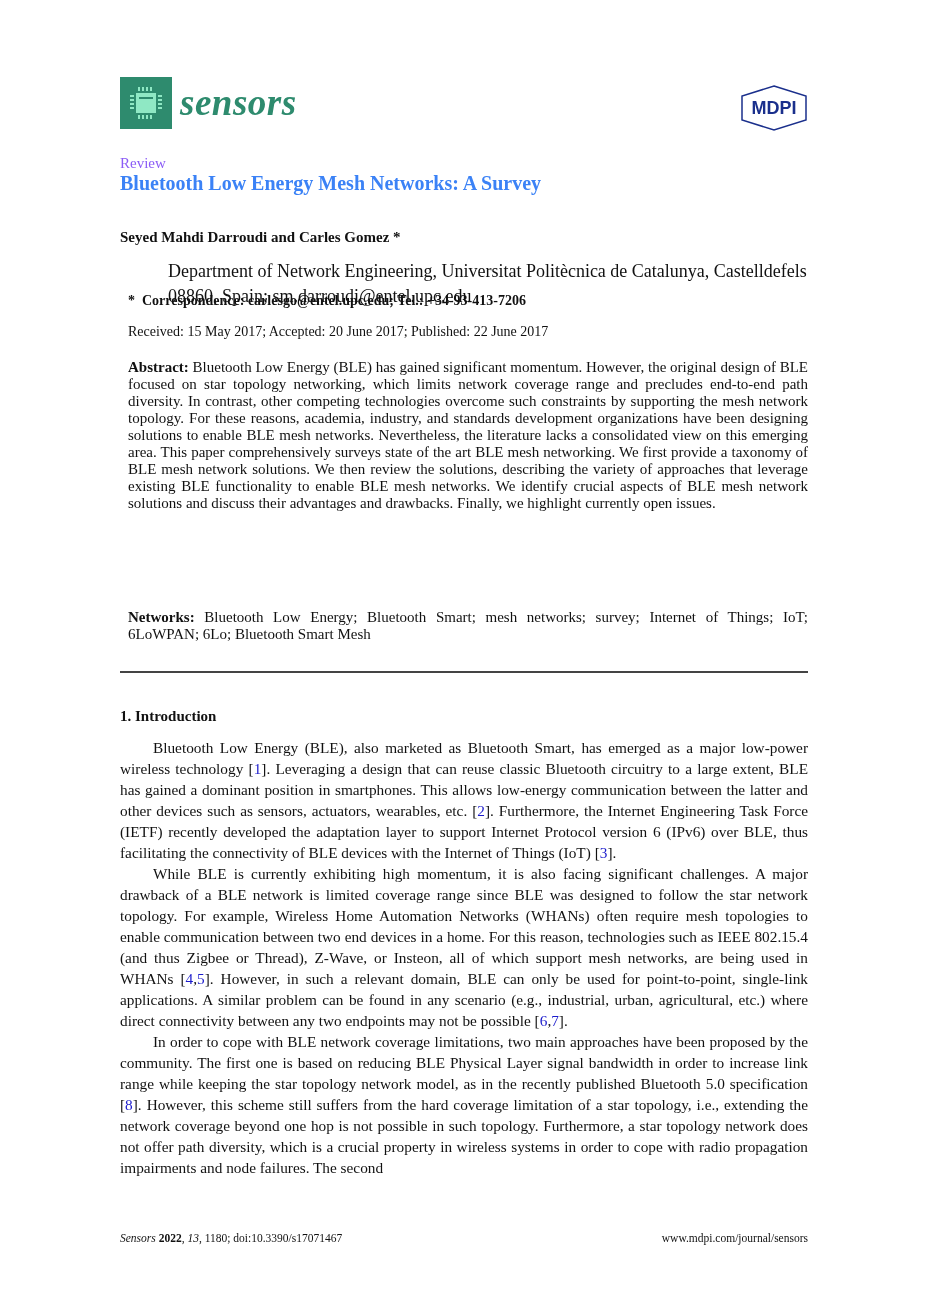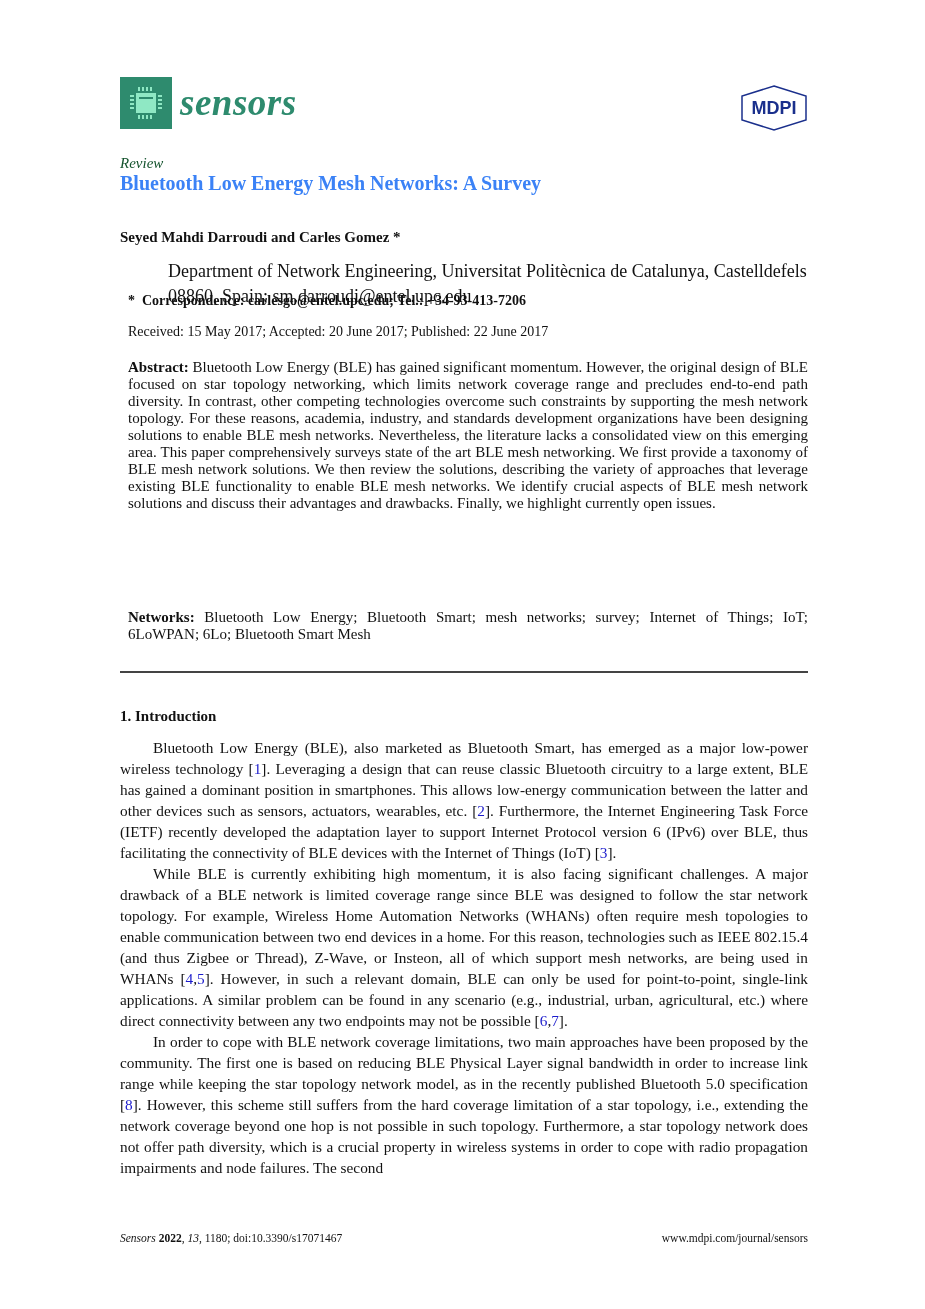--- a/index.html
+++ b/index.html
@@ -5,21 +5,21 @@
   html, body { margin: 0; padding: 0; background: #ffffff; }
   body { width: 925px; height: 1309px; position: relative; overflow: hidden;
          font-family: "Liberation Serif", "DejaVu Serif", serif; color: #111; }
   .abs { position: absolute; }
   
   .logo-box { left: 120px; top: 77px; width: 52px; height: 52px; background: #2e8b6e; }
   .logo-box svg { display: block; }
   .journal-name { left: 180px; top: 78px; font-size: 37px; font-style: italic; font-weight: bold;
                   color: #2e8b6e; letter-spacing: 0.5px; line-height: 50px; }
   .mdpi { left: 738px; top: 84px; width: 72px; height: 48px; }
-  .article-type { left: 120px; top: 155px; font-size: 15px; font-style: italic; color: #14532d; }
+  .article-type { left: 120px; top: 155px; font-size: 15px; color: #8b5cf6; }
   .title { left: 120px; top: 172px; font-size: 20px; font-weight: bold; color: #3b82f6; white-space: nowrap; }
   .authors { left: 120px; top: 229px; font-size: 15px; font-weight: bold; }
   .affil { left: 128px; width: 690px; font-size: 18px; line-height: 25px; margin-left: 40px; }
   .affil1 { top: 259px; }
   .corr { left: 128px; top: 293px; font-size: 14px; font-weight: bold; }
   .corr .star { display: inline-block; width: 14px; }
   .dates { left: 128px; top: 324px; font-size: 14px; }
   .abstract, .keywords { left: 128px; width: 680px; font-size: 15px; line-height: 17px; text-align: justify; }
   .abstract { top: 359px; }
   .keywords { top: 609px; }

